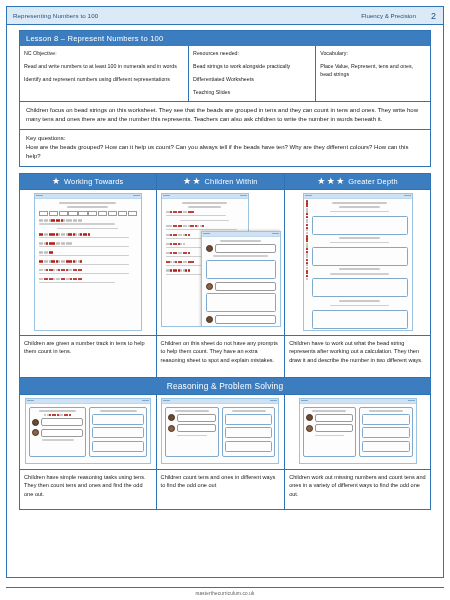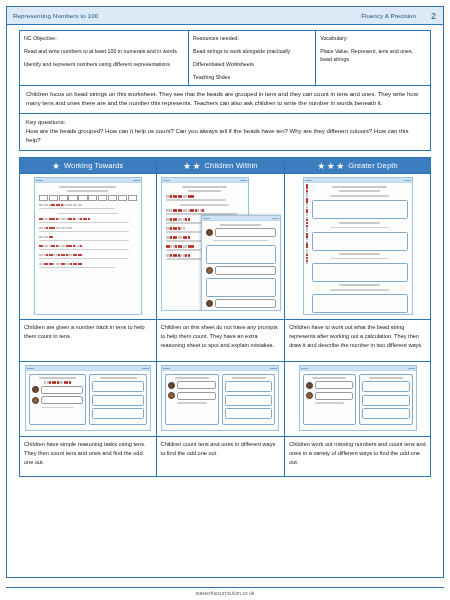--- a/index.html
+++ b/index.html
@@ -317,20 +317,21 @@
 <div class="page-header">
   <span class="ph-title">Representing Numbers to 100</span>
   <span class="ph-spacer"></span>
   <span class="ph-sub">Fluency &amp; Precision</span>
   <span class="ph-page">2</span>
 </div>
 
 <div class="doc">
 
   <div class="block">
+    <div class="bar">Lesson 8 – Represent Numbers to 100</div>
     <div class="row3">
       <div class="cell c1">
         <p>NC Objective:</p>
         <p>Read and write numbers to at least 100 in numerals and in words</p>
         <p>Identify and represent numbers using different representations</p>
       </div>
       <div class="cell c2">
         <p>Resources needed:</p>
         <p>Bead strings to work alongside practically</p>
         <p>Differentiated Worksheets</p>
@@ -737,20 +738,21 @@
             <div class="ws-head w2"></div>
             <div class="line s c"></div>
             <div class="panel tall"></div>
           </div>
         </div>
       </div>
       <div class="caption">Children have to work out what the bead string represents after working out a calculation. They then draw it and describe the number in two different ways.</div>
     </div>
   </div>
 
+  <div class="rps-bar">Reasoning &amp; Problem Solving</div>
 
   <div class="thumbrow">
 
     <div class="tcol w33">
       <div class="thumbbox short">
         <div class="ws" style="width:126px;height:66px;">
           <div class="ws-titlebar">
               <span class="tb-tick"></span>
               <span class="tb-tick"></span>
             </div>

